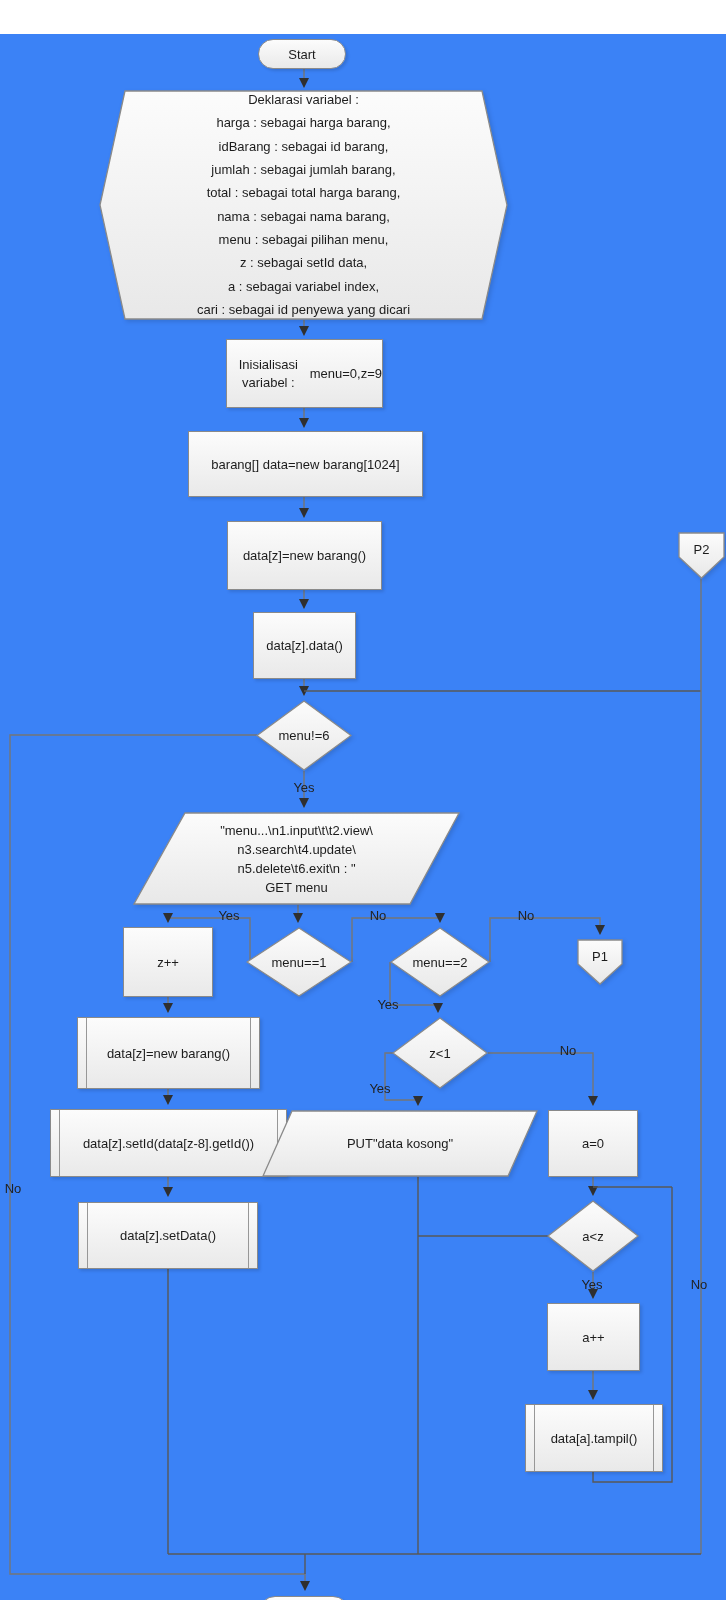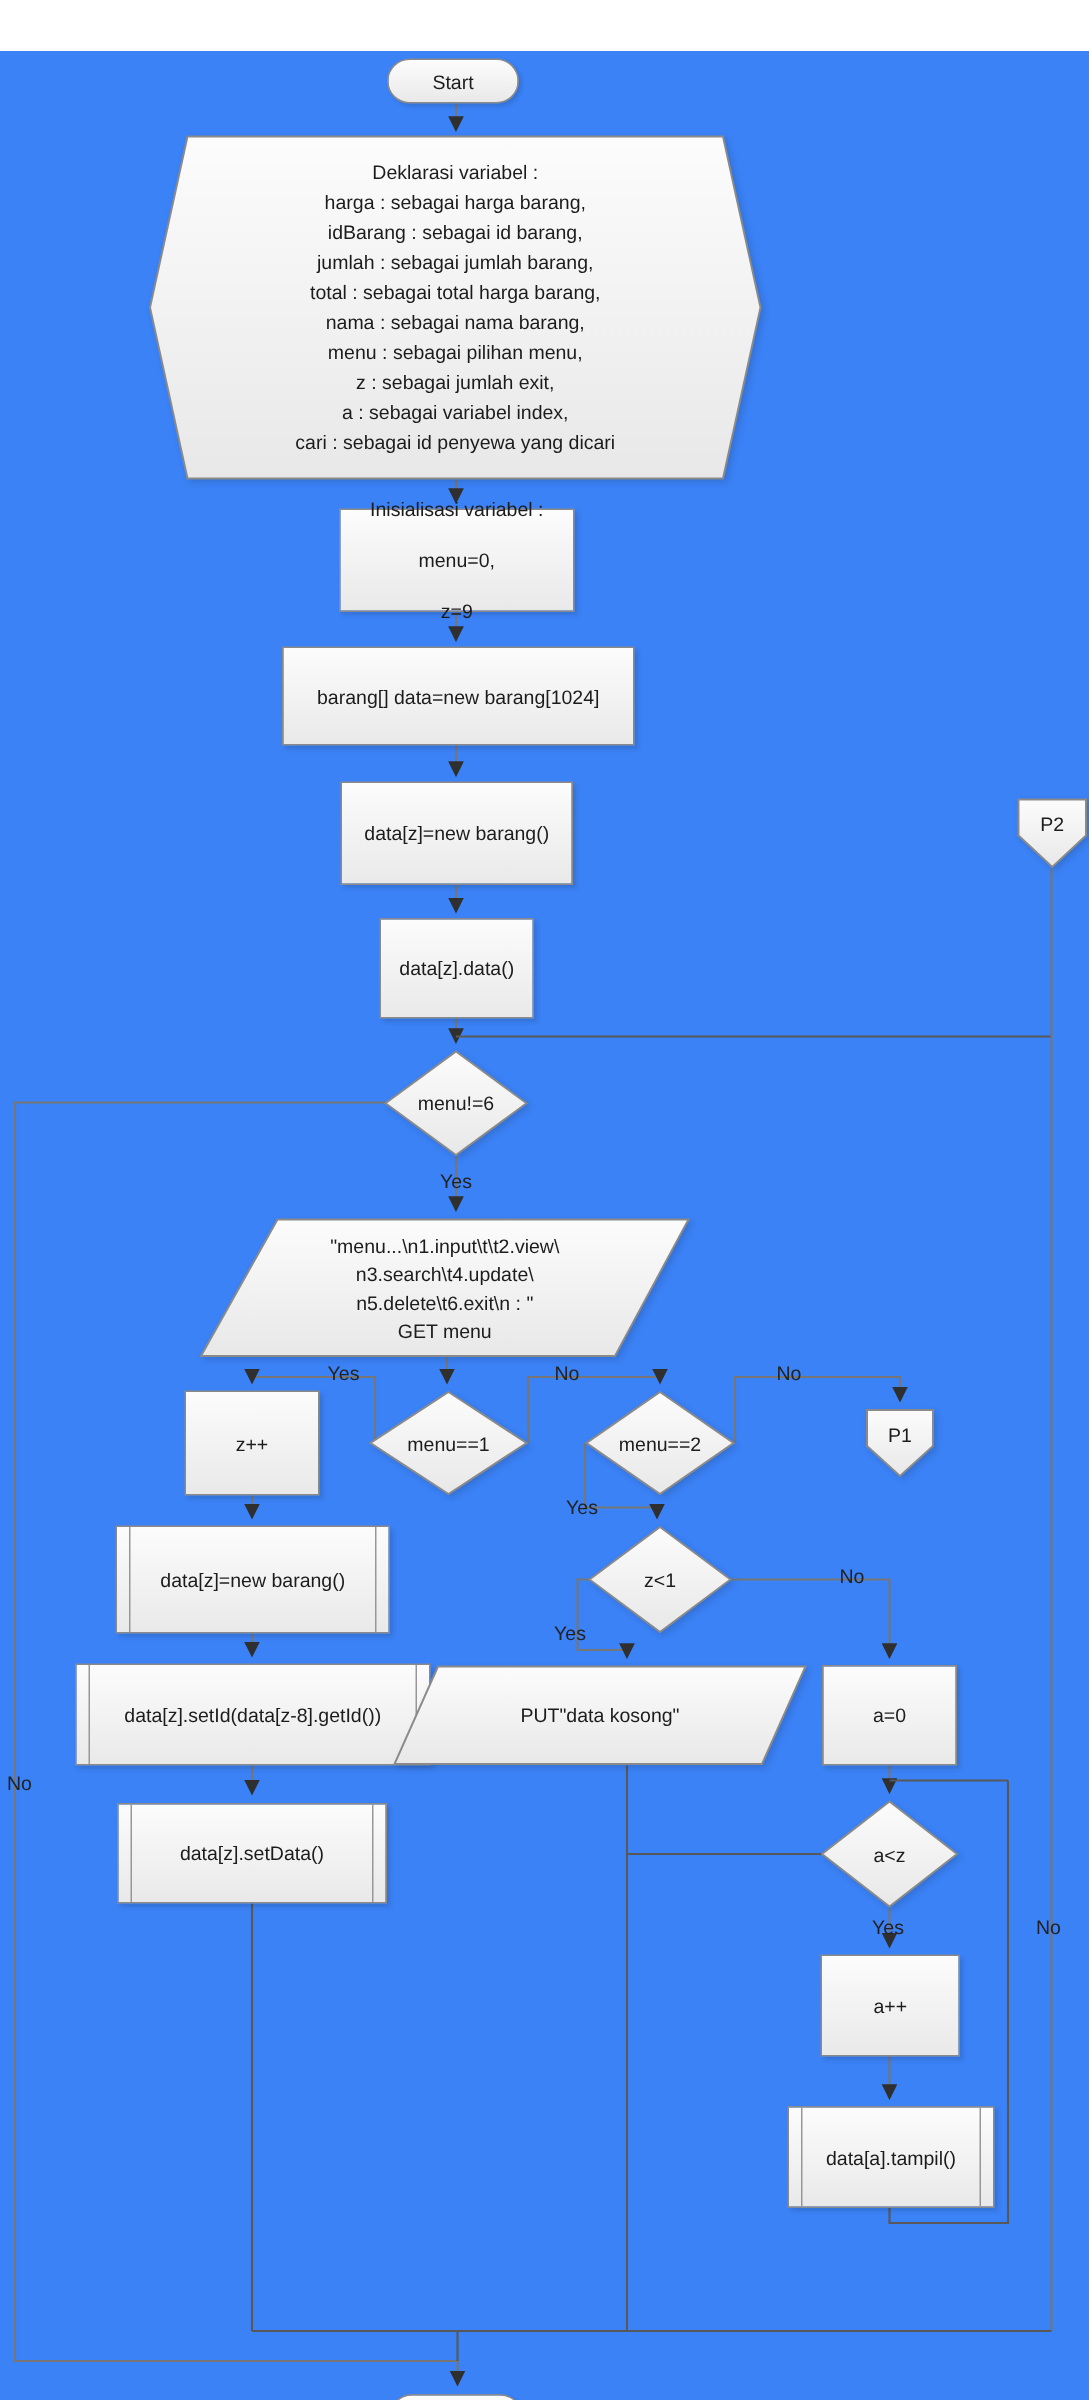--- a/index.html
+++ b/index.html
@@ -17,22 +17,22 @@
   .term{border-radius:16px;}
   .pre{padding:0 14px;}
   .pre::before,.pre::after{content:"";position:absolute;top:0;bottom:0;width:1px;background:#979797;}
   .pre::before{left:8px;}
   .pre::after{right:8px;}
   .poly{position:absolute;z-index:2;}
   .poly svg{position:absolute;left:0;top:0;display:block;filter:drop-shadow(2px 2px 2px rgba(0,0,0,0.13));}
   .poly polygon{fill:url(#sg);stroke:#8a8a8a;stroke-width:1.3;}
   .ptext{position:absolute;left:0;top:0;right:0;bottom:0;display:flex;align-items:center;justify-content:center;
          flex-direction:column;text-align:center;font-size:13px;line-height:17px;}
-  .lines{display:flex;flex-direction:column;align-items:center;gap:16px;}
-  .declare-lines{line-height:20px;}
+  .lines{display:flex;flex-direction:row;align-items:center;}
+  .declare-lines{line-height:20px;justify-content:space-between;}
   .io-lines{line-height:19px;}
   .init-lines{line-height:18px;}
   .elabel{position:absolute;z-index:3;font-size:13px;line-height:14px;text-align:center;color:#222;}
 </style>
 </head>
 <body>
 
 <div class="canvas">
 
   <svg width="0" height="0" style="position:absolute">
@@ -91,21 +91,21 @@
       <polygon points="26,1 383,1 408,115 383,229 26,229 1,115"></polygon>
     </svg>
     <div class="ptext declare-lines">
       <div>Deklarasi variabel :</div>
       <div>harga : sebagai harga barang,</div>
       <div>idBarang : sebagai id barang,</div>
       <div>jumlah : sebagai jumlah barang,</div>
       <div>total : sebagai total harga barang,</div>
       <div>nama : sebagai nama barang,</div>
       <div>menu : sebagai pilihan menu,</div>
-      <div>z : sebagai jumlah exit,</div>
+      <div>z : sebagai setId data,</div>
       <div>a : sebagai variabel index,</div>
       <div>cari : sebagai id penyewa yang dicari</div>
     </div>
   </div>
 
   <div class="node rect" style="left:226px;top:305px;width:157px;height:69px">
     <div class="lines init-lines">
       <div>Inisialisasi variabel :</div>
       <div>menu=0,</div>
       <div>z=9</div>

